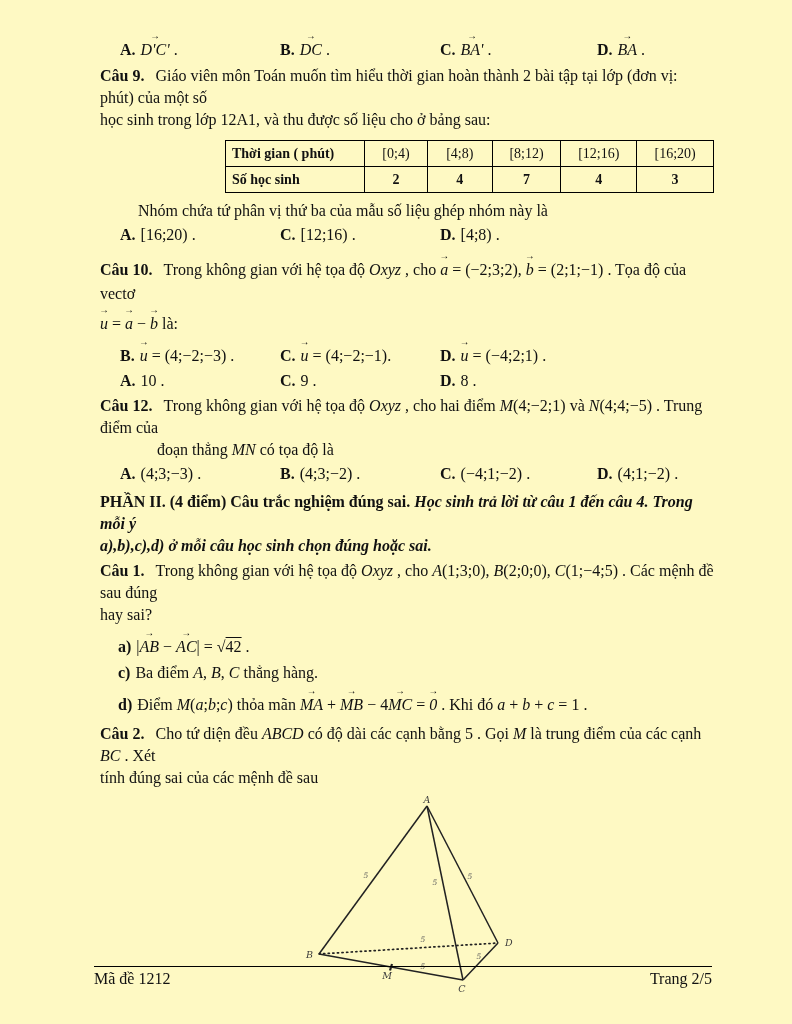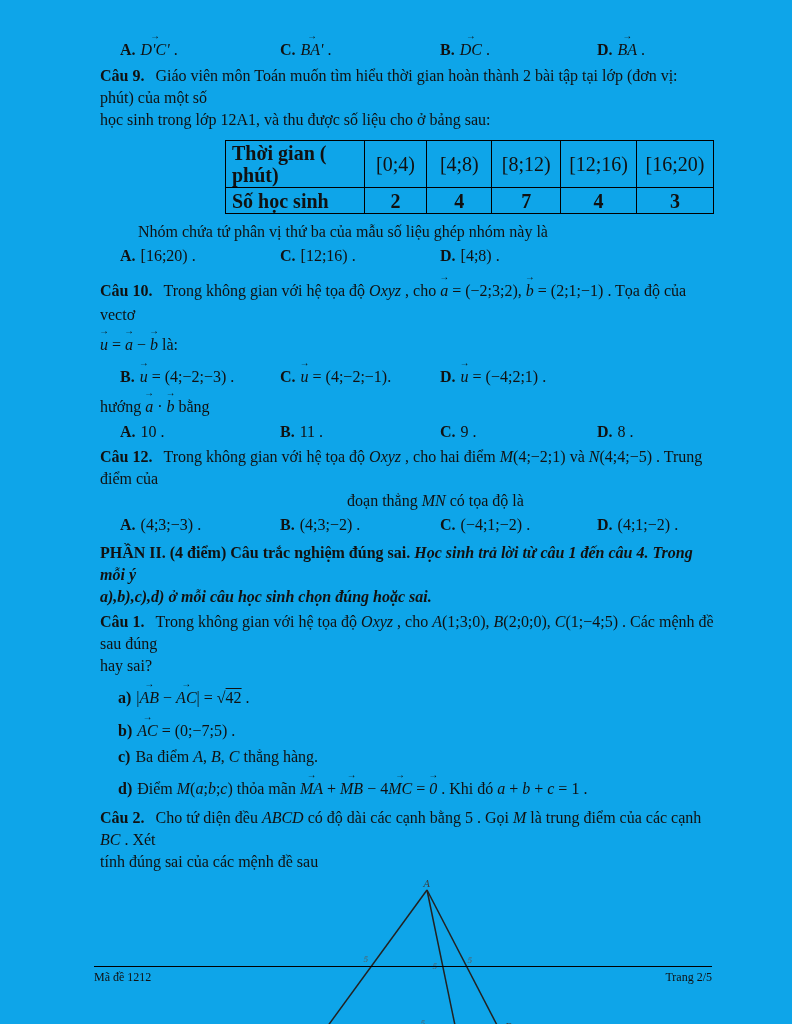--- a/index.html
+++ b/index.html
@@ -1,68 +1,68 @@
 <!DOCTYPE html>
 <html><head>
 <meta charset="utf-8">
 <style>
   html,body{margin:0;padding:0;}
   body{
     width:792px;height:1024px;background:#ffffff;overflow:hidden;position:relative;
     font-family:"Liberation Serif","DejaVu Serif",serif;color:#111;
   }
-  .page{position:absolute;inset:0;background:#0ea5e9;}
+  .page{position:absolute;inset:0;background:#fef9c3;}
   .content{position:absolute;left:100px;top:30px;width:614px;font-size:16px;line-height:22px;}
   p{margin:0;}
   .line{margin:0;}
   .fm{padding-top:6px;line-height:24px;}
   .b,.ql,.ol,.il{font-weight:bold;}
   .i{font-style:italic;}
   .bi{font-weight:bold;font-style:italic;}
   .ql{margin-right:11px;}
   .ol{margin-right:5px;}
   .il{margin-right:5px;}
   .v{font-style:italic;position:relative;display:inline-block;}
   .v::after{
     content:"\2192";position:absolute;left:50%;top:-0.70em;transform:translateX(-50%);
     font-size:0.60em;font-style:normal;line-height:1;letter-spacing:0;
   }
   .rad{text-decoration:overline;}
   .opts{display:grid;grid-template-columns:160px 160px 157px auto;padding-left:20px;margin-top:2px;}
   .opt{white-space:nowrap;}
   .indent-sub{padding-left:38px;}
-  .indent-q12{padding-left:57px;text-align:center;}
+  .indent-q12{padding-left:57px;}
   .items{padding-left:18px;}
   .item{margin-top:3px;}
-  table.freq{border-collapse:collapse;margin:9px 0 7px 125px;font-size:20px;}
+  table.freq{border-collapse:collapse;margin:9px 0 7px 125px;font-size:14px;}
   table.freq td{border:1px solid #000;padding:1px 6px;height:23px;}
   td.lbl{font-weight:bold;width:127px;padding-left:7px;}
   td.c{text-align:center;}
   td.num{text-align:center;font-weight:bold;}
   .w1{width:50px}.w2{width:52px}.w3{width:56px}.w4{width:63px}.w5{width:64px}
   .figure-wrap{margin:6px 0 2px 200px;width:245px;}
   .fig-label{font-family:"DejaVu Serif","Liberation Serif",serif;font-style:italic;fill:#3d3d3d;}
   .fig-5{font-family:"DejaVu Serif","Liberation Serif",serif;font-style:italic;fill:#5a5a5a;}
   .footer{
     position:absolute;left:94px;width:618px;top:966px;border-top:1.6px solid #000;
-    display:flex;justify-content:space-between;padding-top:3px;font-size:12px;
+    display:flex;justify-content:space-between;padding-top:3px;font-size:16px;
   }
   .sp-q{margin-top:6px;}
   .sp-s{margin-top:3px;}
 </style>
 </head>
 <body>
 
 <div class="page">
   <div class="content">
 
     <div class="opts fm">
       <span class="opt"><b class="ol">A.</b><span><span class="v">D'C'</span><span> .</span></span></span>
+      <span class="opt"><b class="ol">B.</b><span><span class="v">DC</span><span> .</span></span></span>
       <span class="opt"><b class="ol">C.</b><span><span class="v">BA'</span><span> .</span></span></span>
-      <span class="opt"><b class="ol">B.</b><span><span class="v">DC</span><span> .</span></span></span>
       <span class="opt"><b class="ol">D.</b><span><span class="v">BA</span><span> .</span></span></span>
     </div>
 
     <p class="line sp-s"><b class="ql">Câu 9.</b><span><span>Giáo viên môn Toán muốn tìm hiểu thời gian hoàn thành 2 bài tập tại lớp (đơn vị: phút) của một số</span></span></p>
     <p class="line"><span>học sinh trong lớp 12A1, và thu được số liệu cho ở bảng sau:</span></p>
 
     <table class="freq">
       <tbody>
           <tr>
         <td class="lbl">Thời gian ( phút)</td>
@@ -91,45 +91,42 @@
     </div>
 
     <p class="line fm sp-q"><b class="ql">Câu 10.</b><span><span>Trong không gian với hệ tọa độ </span><span class="i">Oxyz</span><span> , cho </span><span class="v">a</span><span> = (−2;3;2), </span><span class="v">b</span><span> = (2;1;−1)</span><span> . Tọa độ của vectơ</span></span></p>
     <p class="line fm"><span class="v">u</span><span> = </span><span class="v">a</span><span> − </span><span class="v">b</span><span> là:</span></p>
     <div class="opts fm">
       <span class="opt"><b class="ol">B.</b><span><span class="v">u</span><span> = (4;−2;−3)</span><span> .</span></span></span>
       <span class="opt"><b class="ol">C.</b><span><span class="v">u</span><span> = (4;−2;−1)</span><span>.</span></span></span>
       <span class="opt"><b class="ol">D.</b><span><span class="v">u</span><span> = (−4;2;1)</span><span> .</span></span></span>
     </div>
 
-    <p class="line fm"><span>hướng </span><span class="v">a</span><span> · </span><span class="v">b</span><span> bằng</span></p>
     <div class="opts">
       <span class="opt"><b class="ol">A.</b><span><span>10 .</span></span></span>
-      <span class="opt"><b class="ol">B.</b><span><span>11 .</span></span></span>
       <span class="opt"><b class="ol">C.</b><span><span>9 .</span></span></span>
       <span class="opt"><b class="ol">D.</b><span><span>8 .</span></span></span>
     </div>
 
     <p class="line sp-s"><b class="ql">Câu 12.</b><span><span>Trong không gian với hệ tọa độ </span><span class="i">Oxyz</span><span> , cho hai điểm </span><span class="i">M</span><span>(4;−2;1)</span><span> và </span><span class="i">N</span><span>(4;4;−5)</span><span> . Trung điểm của</span></span></p>
     <p class="line indent-q12"><span>đoạn thẳng </span><span class="i">MN</span><span> có tọa độ là</span></p>
     <div class="opts">
       <span class="opt"><b class="ol">A.</b><span><span>(4;3;−3)</span><span> .</span></span></span>
       <span class="opt"><b class="ol">B.</b><span><span>(4;3;−2)</span><span> .</span></span></span>
       <span class="opt"><b class="ol">C.</b><span><span>(−4;1;−2)</span><span> .</span></span></span>
       <span class="opt"><b class="ol">D.</b><span><span>(4;1;−2)</span><span> .</span></span></span>
     </div>
 
     <p class="line sp-q"><span class="b">PHẦN II. (4 điểm) Câu trắc nghiệm đúng sai. </span><span class="bi">Học sinh trả lời từ câu 1 đến câu 4. Trong mỗi ý</span></p>
     <p class="line"><span class="bi">a),b),c),d) ở mỗi câu học sinh chọn đúng hoặc sai.</span></p>
 
     <p class="line sp-s"><b class="ql">Câu 1.</b><span><span>Trong không gian với hệ tọa độ </span><span class="i">Oxyz</span><span> , cho </span><span class="i">A</span><span>(1;3;0)</span><span>, </span><span class="i">B</span><span>(2;0;0)</span><span>, </span><span class="i">C</span><span>(1;−4;5)</span><span> . Các mệnh đề sau đúng</span></span></p>
     <p class="line"><span>hay sai?</span></p>
     <div class="items">
       <p class="item fm"><b class="il">a)</b><span><span>|</span><span class="v">AB</span><span> − </span><span class="v">AC</span><span>| = </span><span>√</span><span class="rad">42</span><span> .</span></span></p>
-      <p class="item fm"><b class="il">b)</b><span><span class="v">AC</span><span> = (0;−7;5)</span><span> .</span></span></p>
       <p class="item"><b class="il">c)</b><span><span>Ba điểm </span><span class="i">A</span><span>, </span><span class="i">B</span><span>, </span><span class="i">C</span><span> thẳng hàng.</span></span></p>
       <p class="item fm"><b class="il">d)</b><span><span>Điểm </span><span class="i">M</span><span>(</span><span class="i">a</span><span>;</span><span class="i">b</span><span>;</span><span class="i">c</span><span>)</span><span> thỏa mãn </span><span class="v">MA</span><span> + </span><span class="v">MB</span><span> − 4</span><span class="v">MC</span><span> = </span><span class="v">0</span><span> . Khi đó </span><span class="i">a</span><span> + </span><span class="i">b</span><span> + </span><span class="i">c</span><span> = 1 .</span></span></p>
     </div>
 
     <p class="line sp-q"><b class="ql">Câu 2.</b><span><span>Cho tứ diện đều </span><span class="i">ABCD</span><span> có độ dài các cạnh bằng 5 . Gọi </span><span class="i">M</span><span> là trung điểm của các cạnh </span><span class="i">BC</span><span> . Xét</span></span></p>
     <p class="line"><span>tính đúng sai của các mệnh đề sau</span></p>
 
     <div class="figure-wrap">
       <svg width="245" height="205" viewBox="0 0 245 205">
 

